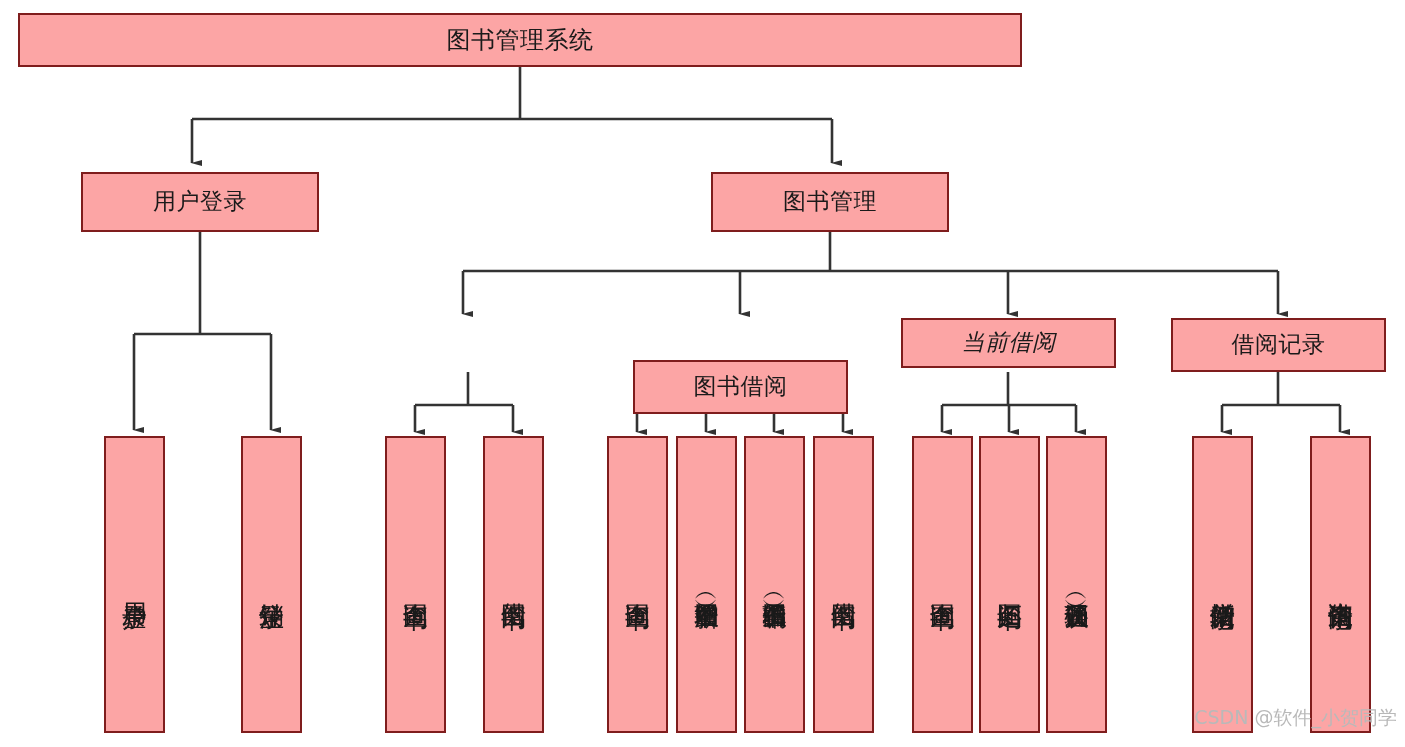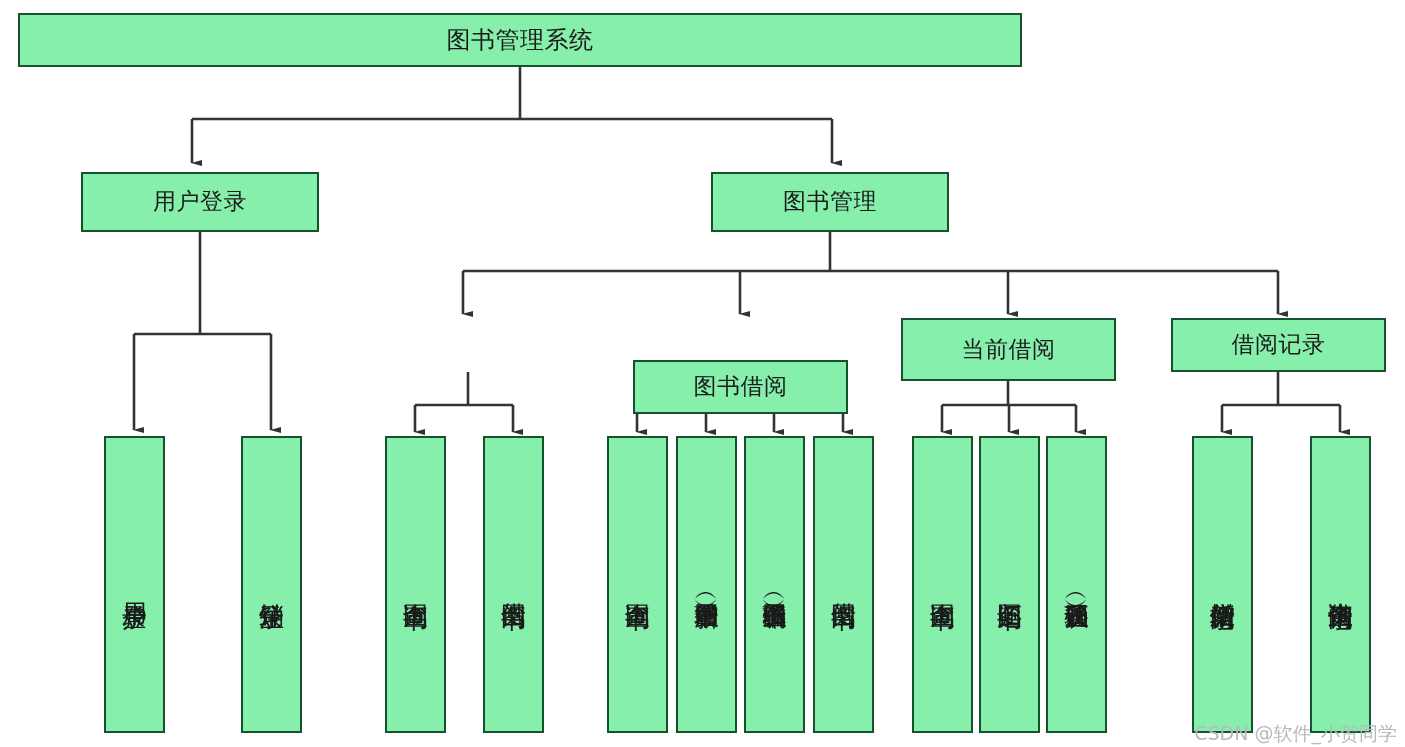--- a/index.html
+++ b/index.html
@@ -21,22 +21,22 @@
     position: absolute;
     left: 0;
     top: 0;
     width: 1405px;
     height: 747px;
     pointer-events: none;
   }
   .node {
     position: absolute;
     box-sizing: border-box;
-    background: #86efac;
-    border: 2px solid #14532d;
+    background: #fca5a5;
+    border: 2px solid #7f1d1d;
     display: flex;
     align-items: center;
     justify-content: center;
   }
   .node .label {
     color: #1a1a1a;
     text-align: center;
     line-height: 1.12;
     letter-spacing: 0.5px;
   }
@@ -59,21 +59,21 @@
     letter-spacing: 1px;
     white-space: nowrap;
   }
   .node.vert.tight .label {
     font-size: 24px;
     letter-spacing: 0px;
   }
   .watermark {
     position: absolute;
     right: 8px;
-    bottom: 0;
+    bottom: 16px;
     font-size: 19px;
     color: #b9b9b9;
     white-space: nowrap;
     user-select: none;
   }
 </style>
 </head>
 <body>
 
 <div id="canvas">
@@ -135,21 +135,21 @@
   <div class="node horiz" style="left:81px; top:172px; width:238px; height:60px;">
     <span class="label">用户登录</span>
   </div>
   <div class="node horiz" style="left:711px; top:172px; width:238px; height:60px;">
     <span class="label">图书管理</span>
   </div>
 
   <div class="node horiz" style="left:633px; top:318px; width:215px; height:54px;margin-top:42px;">
     <span class="label">图书借阅</span>
   </div>
-  <div class="node horiz" style="left:901px; top:318px; width:215px; height:63px;">
+  <div class="node horiz" style="left:901px; top:318px; width:215px; height:50px;font-style:italic;">
     <span class="label">当前借阅</span>
   </div>
   <div class="node horiz" style="left:1171px; top:318px; width:215px; height:54px;">
     <span class="label">借阅记录</span>
   </div>
 
   <div class="node vert" style="left:104px; top:436px; width:61px; height:297px;">
     <span class="label">用户登录</span>
   </div>
   <div class="node vert" style="left:241px; top:436px; width:61px; height:297px;">

